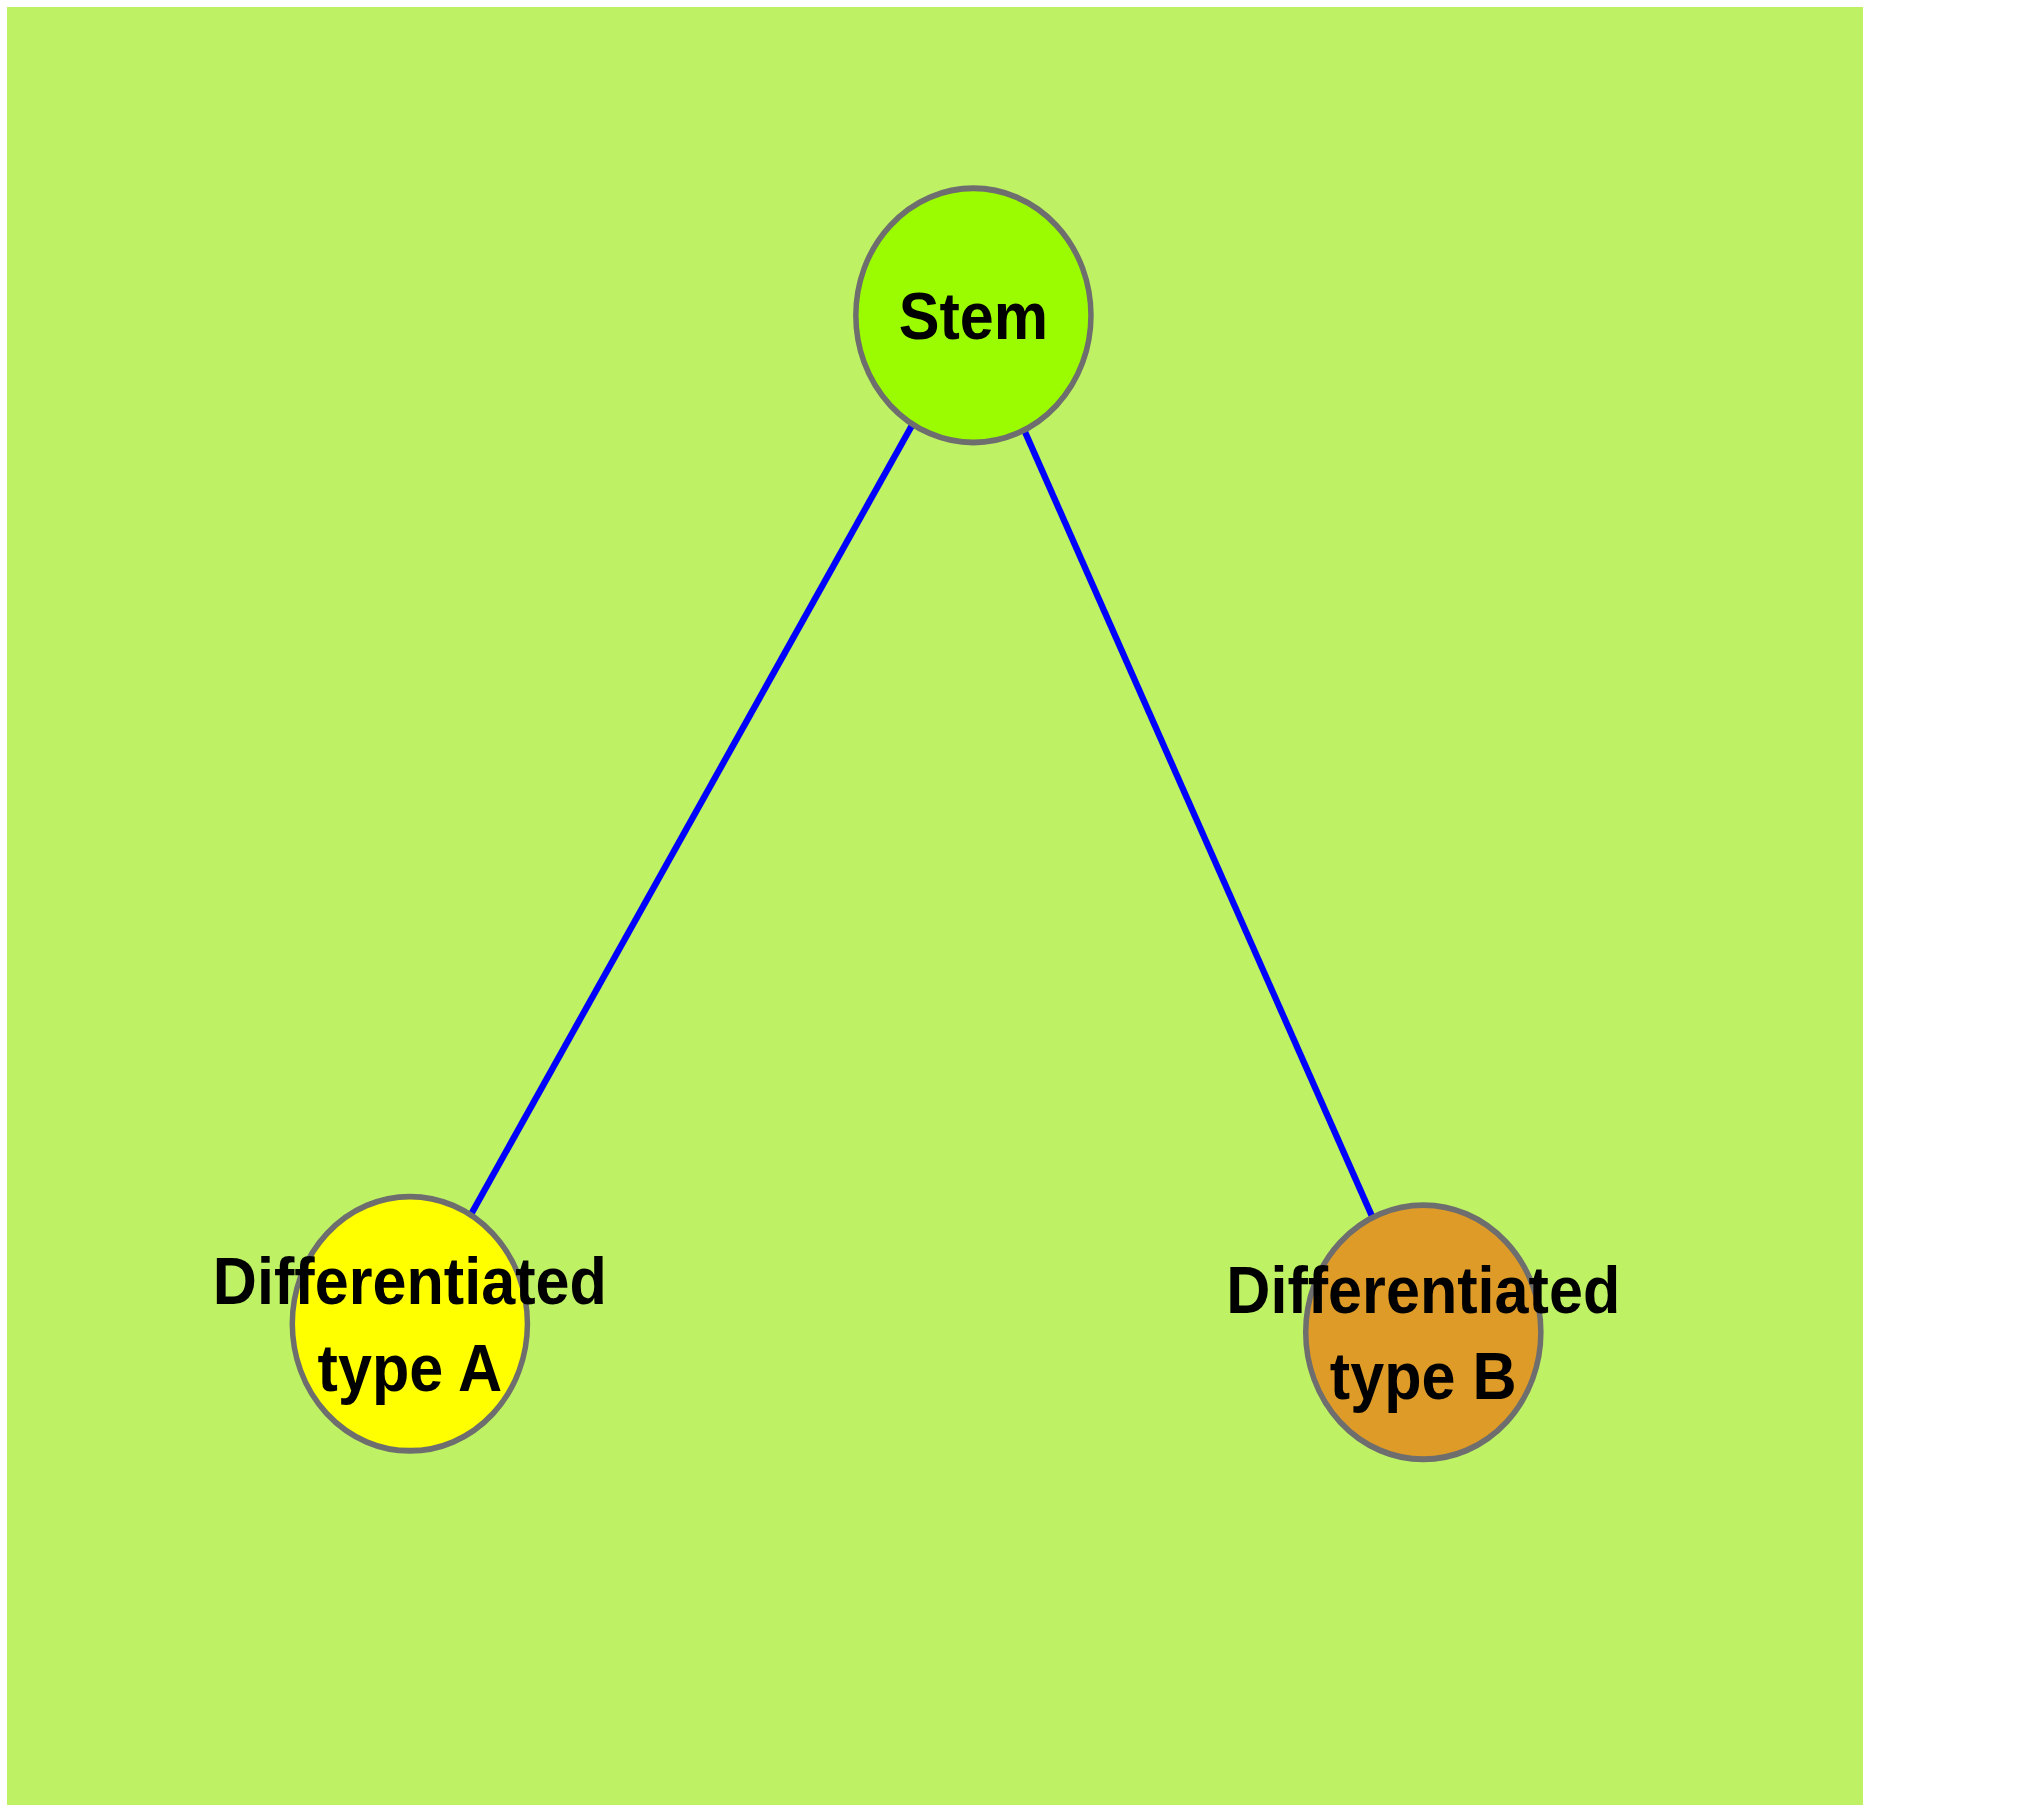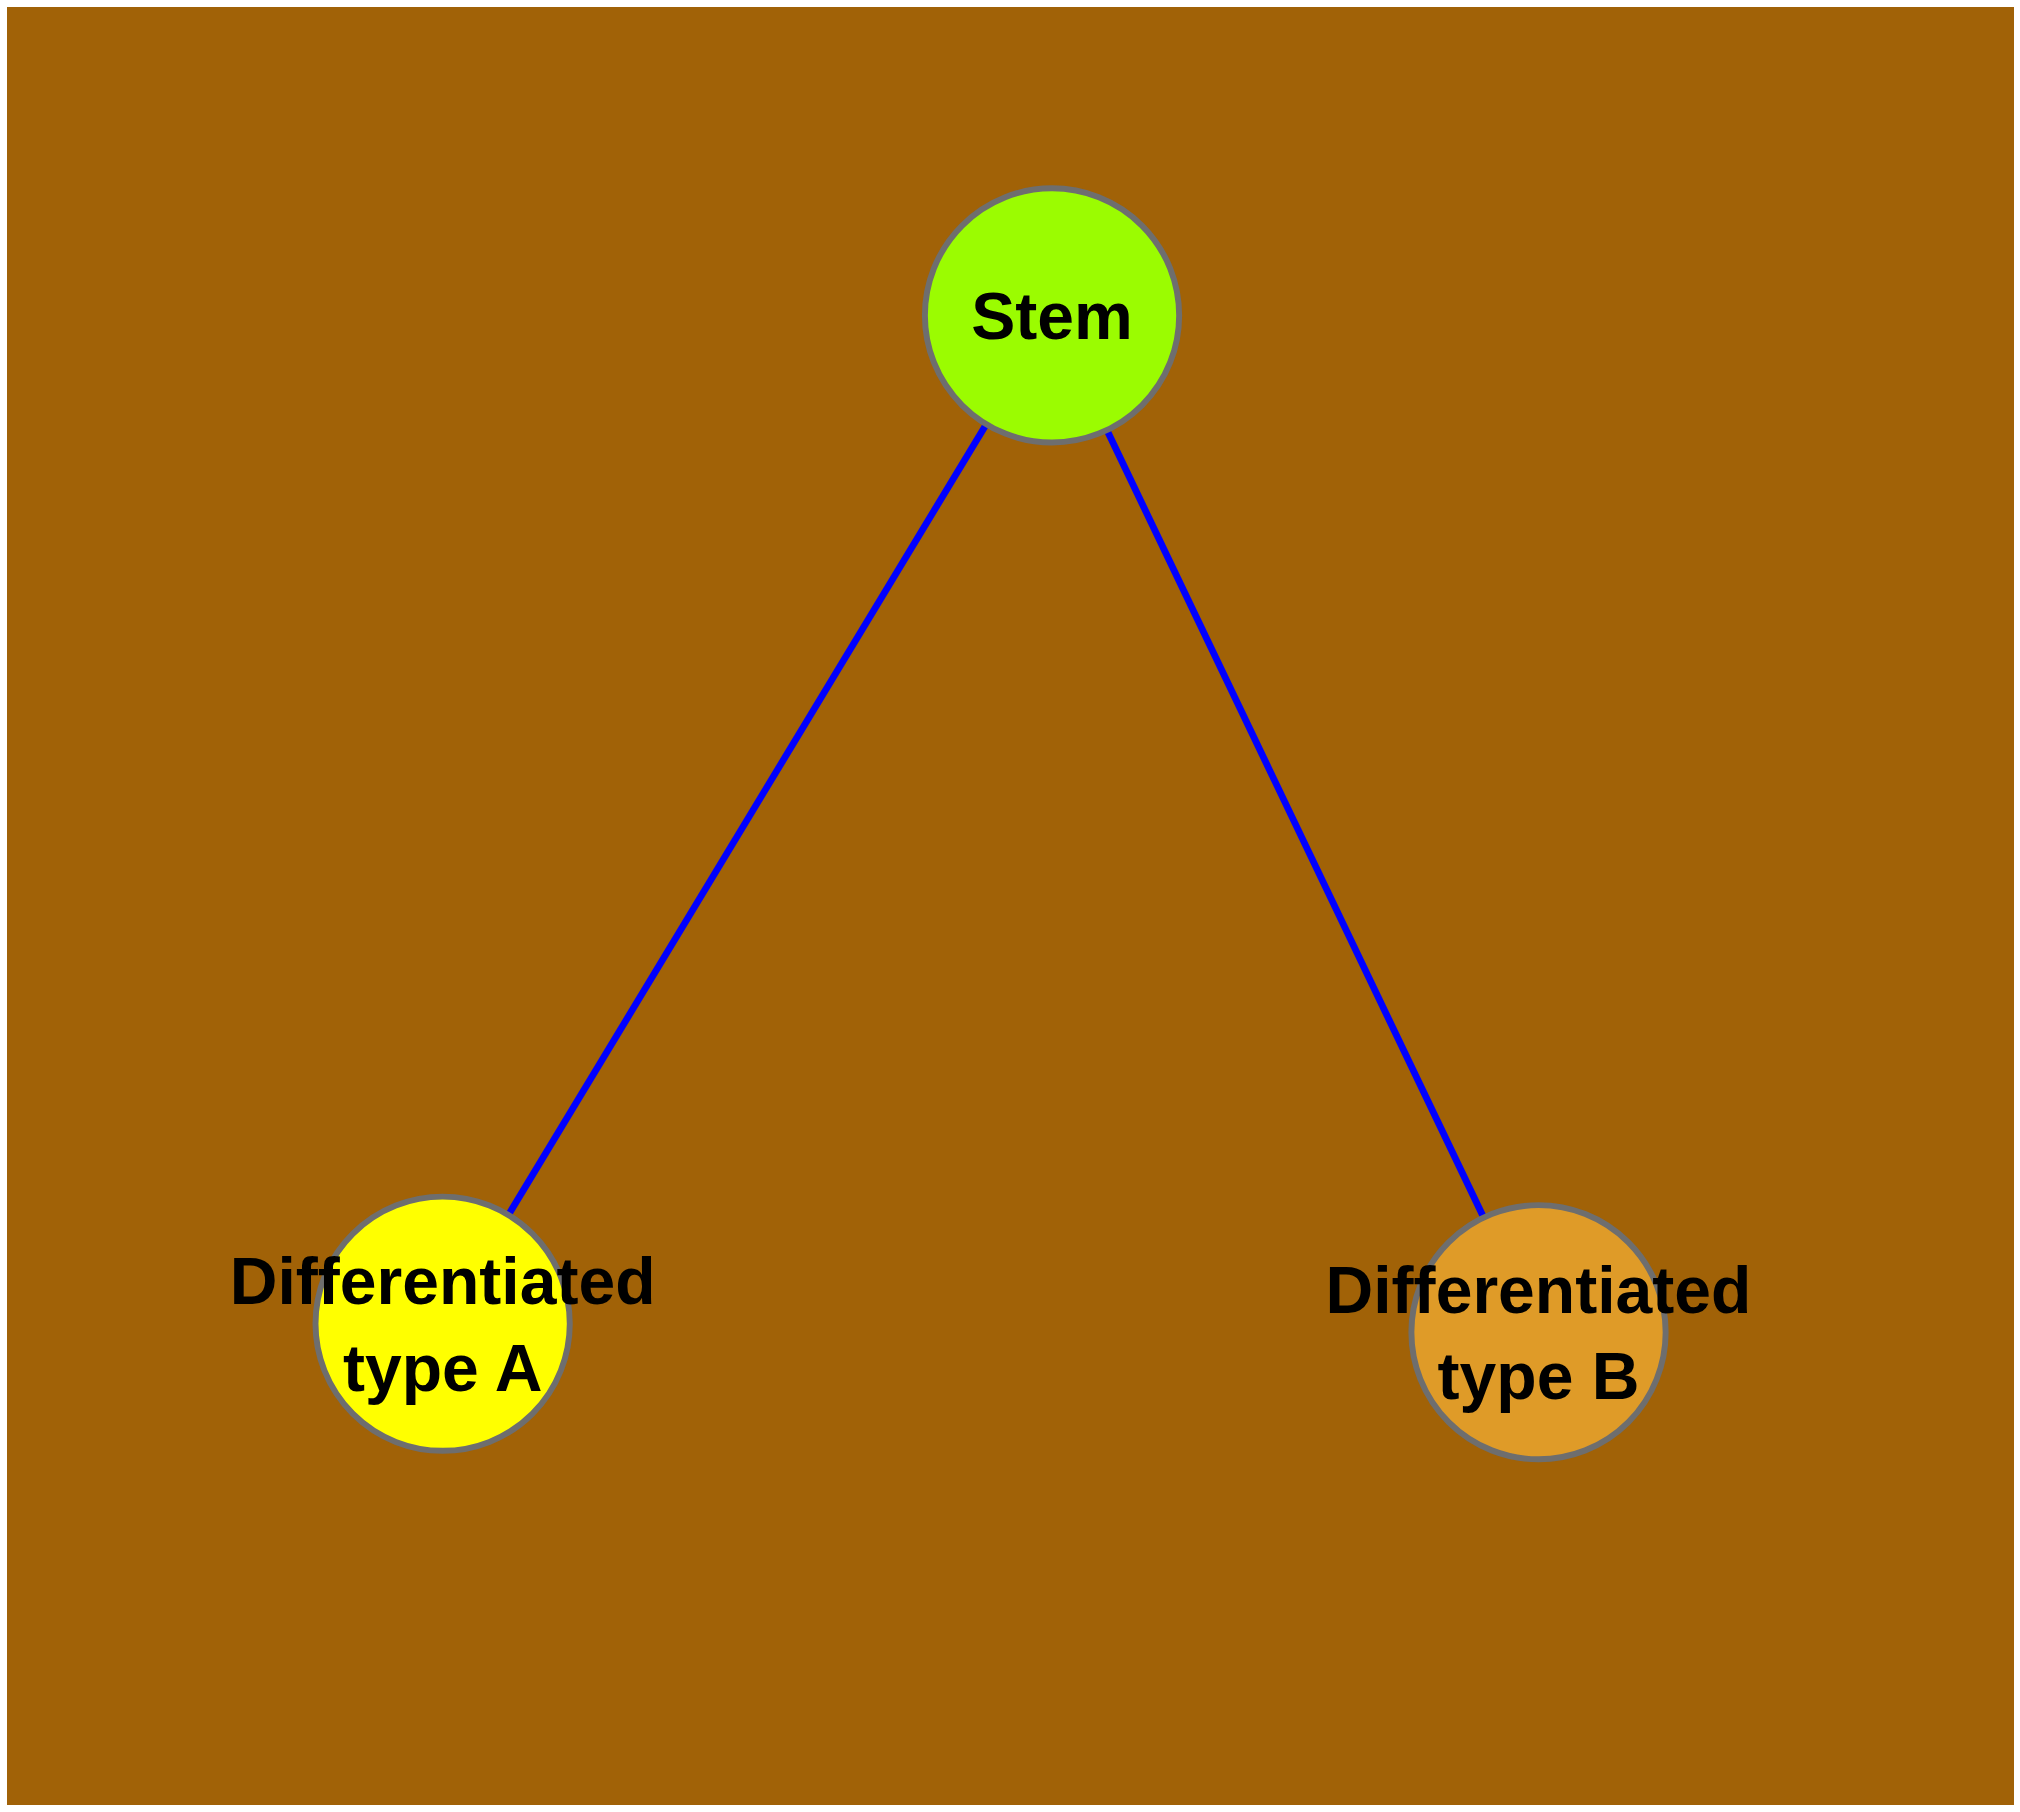--- a/index.html
+++ b/index.html
@@ -13,23 +13,23 @@
     width: 2021px;
     height: 1812px;
     background: #ffffff;
     overflow: hidden;
     font-family: "Liberation Sans", "DejaVu Sans", sans-serif;
   }
   #plot-area {
     position: absolute;
     left: 6.8px;
     top: 6.8px;
-    width: 2007px;
+    width: 1856px;
     height: 1798px;
-    background: #a16207;
+    background: #bef264;
   }
   #graph-svg {
     position: absolute;
     left: 0;
     top: 0;
     width: 100%;
     height: 100%;
     display: block;
   }
   .node-label {

